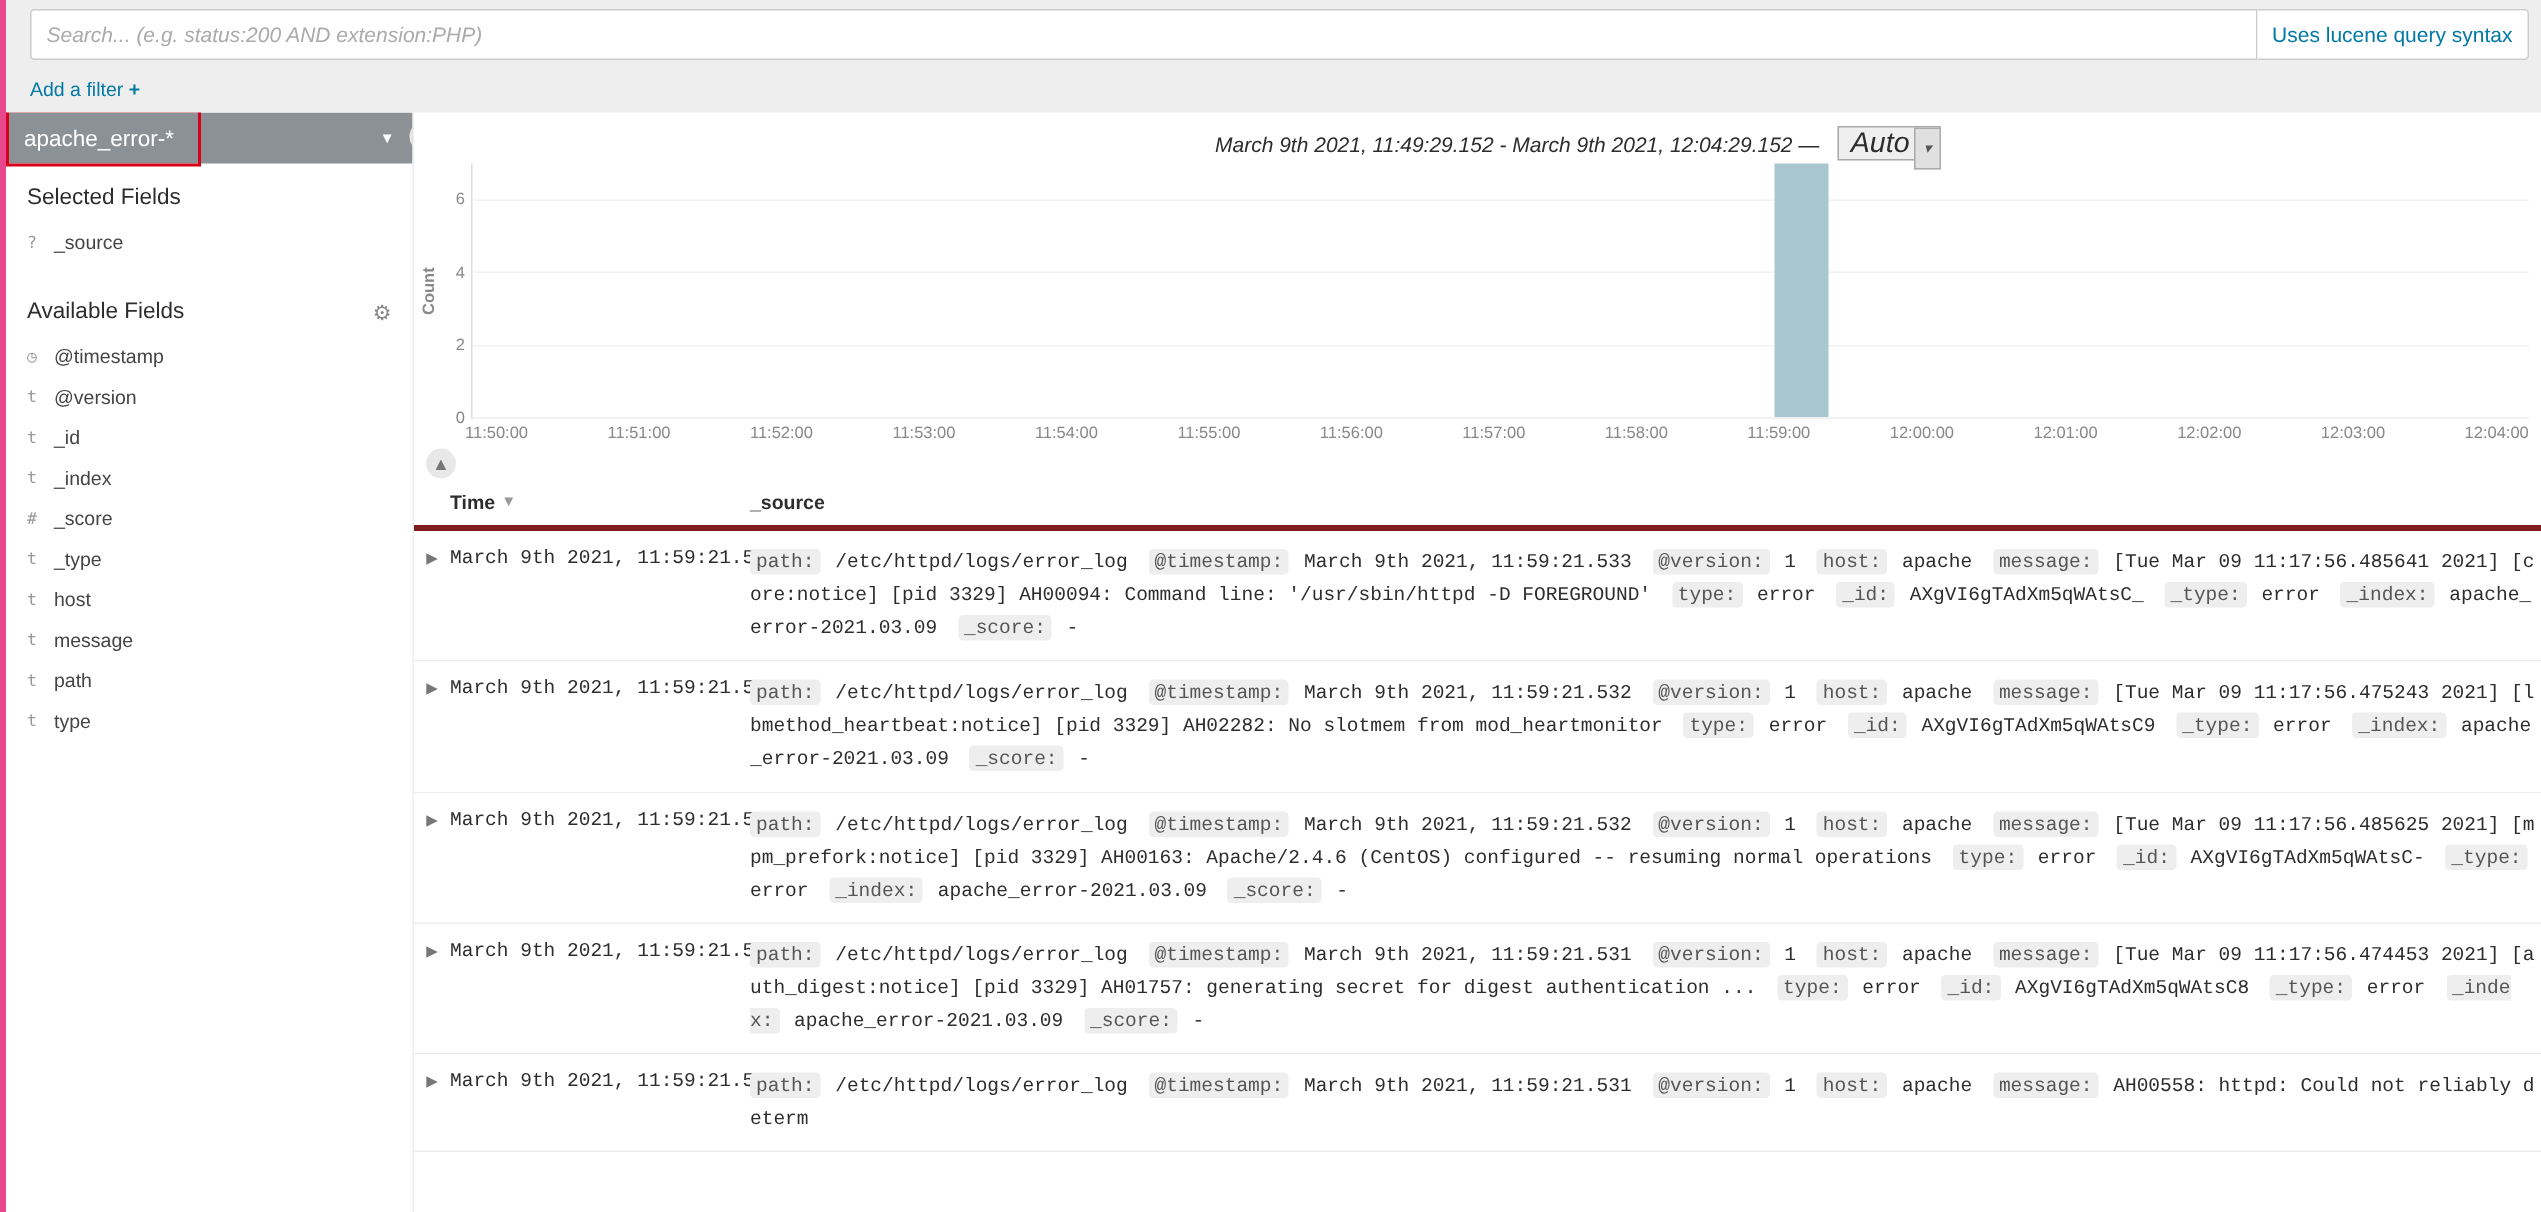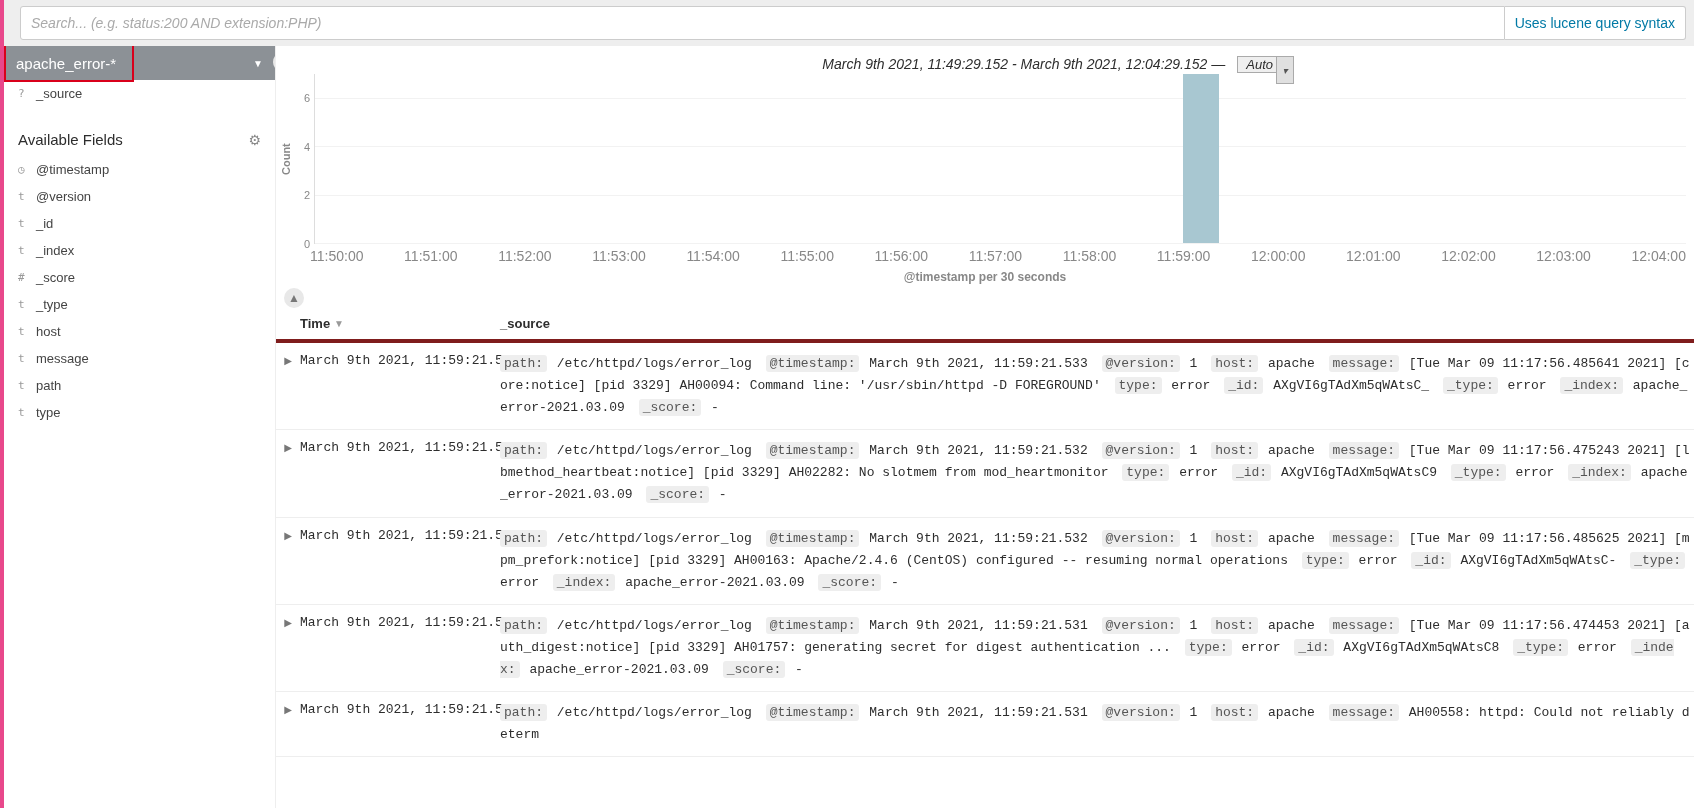--- a/index.html
+++ b/index.html
@@ -191,21 +191,21 @@
     font-size: 14px;
     color: #2d2d2d;
     gap: 12px;
     font-style: italic;
   }
   .time-header .interval-select {
     height: 28px;
     border: 1px solid #aaa;
     background: #efefef;
     padding: 0 20px 0 8px;
-    font-size: 13px;
+    font-size: 19px;
     position: relative;
   }
   .interval-wrap { position: relative; }
   .interval-wrap .caret {
     position: absolute;
     right: 0; top: 0;
     width: 18px; height: 28px;
     display: flex; align-items: center; justify-content: center;
     background: #e0e0e0;
     border: 1px solid #aaa;
@@ -256,21 +256,21 @@
     position: absolute;
     bottom: 0;
     width: 36px;
     background: #a8c7d1;
   }
   .chart-xaxis {
     display: flex;
     padding-left: 34px;
     padding-right: 8px;
     justify-content: space-between;
-    font-size: 14px;
+    font-size: 11px;
     color: #888;
     margin-top: 4px;
   }
   .chart-xlabel {
     text-align: center;
     font-size: 12px;
     color: #888;
     font-weight: bold;
     margin-top: 6px;
   }
@@ -349,35 +349,44 @@
 <div class="left-strip"></div>
 
 <div class="main-col">
 
 
   <div class="search-row">
     <input class="search-input" type="text" placeholder="Search... (e.g. status:200 AND extension:PHP)" style="">
     <a class="lucene-link">Uses lucene query syntax</a>
   </div>
 
+  <div class="filter-row">
+    <span class="add-filter">
+      <span>Add a filter</span>
+      <span class="plus"> +</span>
+    </span>
+  </div>
 
   <div class="body">
 
     <div class="sidebar">
       <div class="index-pattern">
         <div class="index-pattern-btn">
           <span>apache_error-*</span>
           <span style="font-size:10px;">▼</span>
         </div>
         <div class="index-pattern-highlight"></div>
         <div class="collapse-btn">
           
         </div>
       </div>
 
+      <div class="section-title">
+        <span>Selected Fields</span>
+      </div>
       <ul class="field-list" id="selected-fields">
           <li>
             <span class="ft">?</span>
             <span class="fn">_source</span>
           </li>
         </ul>
 
       <div class="section-title">
         <span>Available Fields</span>
         <span class="gear">⚙</span>
@@ -462,21 +471,20 @@
           <span>11:56:00</span>
           <span>11:57:00</span>
           <span>11:58:00</span>
           <span>11:59:00</span>
           <span>12:00:00</span>
           <span>12:01:00</span>
           <span>12:02:00</span>
           <span>12:03:00</span>
           <span>12:04:00</span>
         </div>
-      <div class="chart-xlabel">@timestamp per 30 seconds</div>
 
       <div class="scroll-top-btn">
         <span>▲</span>
       </div>
 
       <div class="doc-table">
         <div class="doc-header">
           <div class="col-expand"></div>
           <div class="col-time">
             <span>Time</span>

